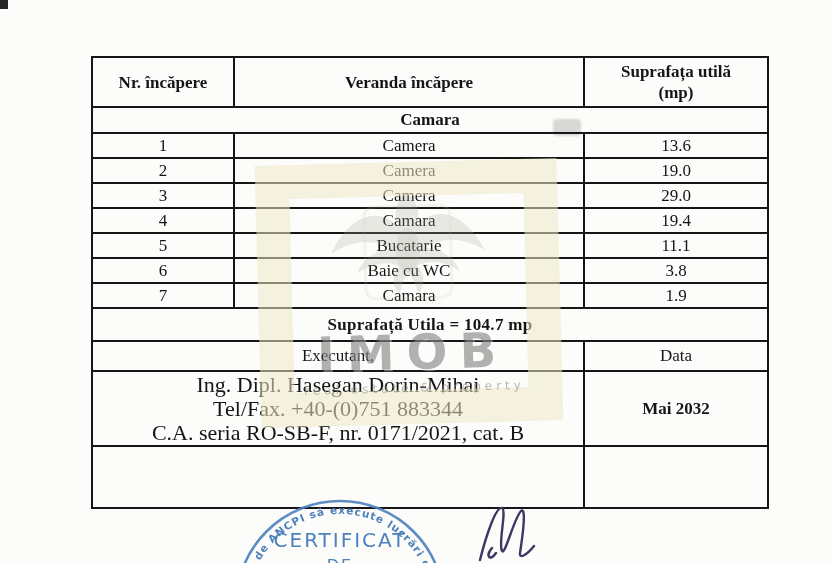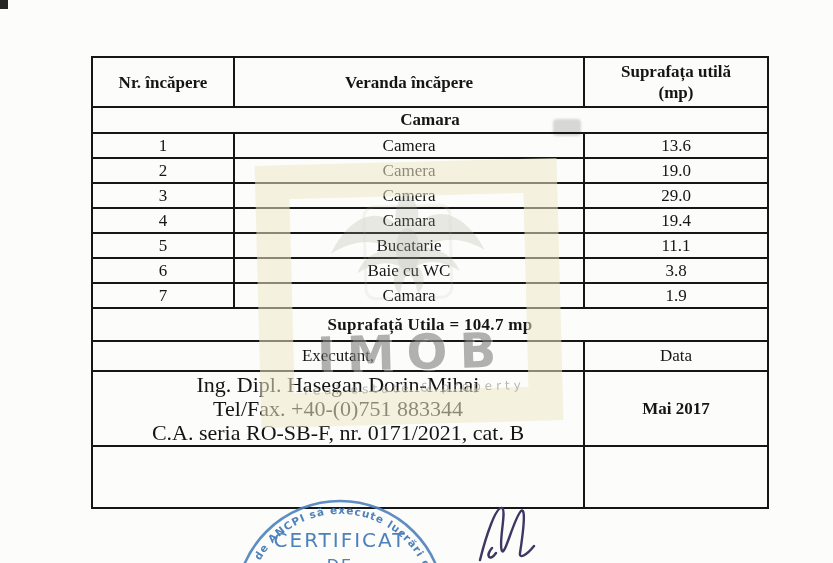--- a/index.html
+++ b/index.html
@@ -139,21 +139,21 @@
       </tr>
 
       <tr class="r-details">
         <td colspan="2">
           <div class="details-lines">
             <div>Ing. Dipl. Hasegan Dorin-Mihai</div>
             <div>Tel/Fax. +40-(0)751 883344</div>
             <div>C.A. seria RO-SB-F, nr. 0171/2021, cat. B</div>
           </div>
         </td>
-        <td class="bold">Mai 2017</td>
+        <td class="bold">Mai 2032</td>
       </tr>
 
 
       <tr class="r-empty">
         <td colspan="2"></td>
         <td></td>
       </tr>
     </tbody>
   </table>
 

